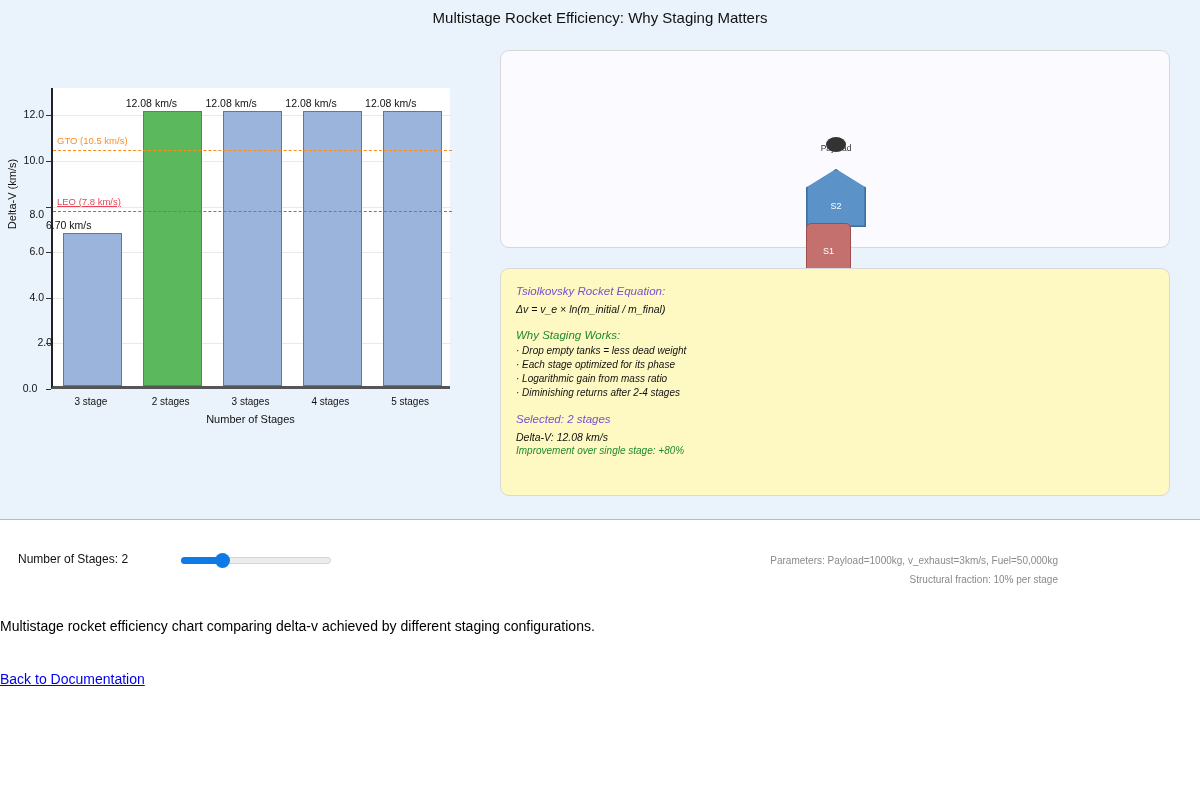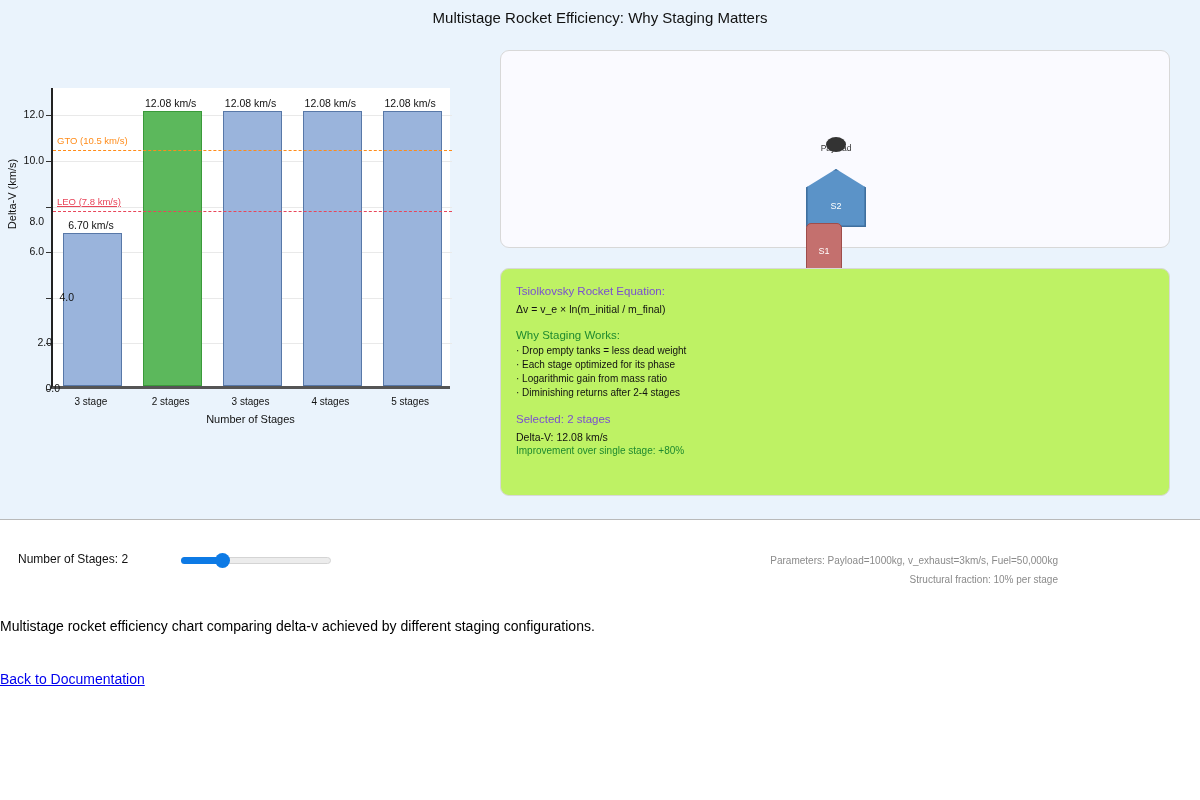--- a/index.html
+++ b/index.html
@@ -35,21 +35,21 @@
     position:absolute; right:0; width:44px; text-align:right;
     font-size:10.5px; color:#111;
   }
   .ytick-mark { position:absolute; left:46px; width:5px; height:1px; background:#333; }
   .bar {
     position:absolute; bottom:0; box-sizing:border-box;
     border:1.3px solid #5878a8; background:#9ab4dc;
   }
   .bar.highlight { background:#5cb85c; border-color:#3a9a3a; }
   .bar-label {
-    position:absolute; text-align:center; font-size:10.5px; color:#111; white-space:nowrap;
+    position:absolute; font-size:10.5px; color:#111; white-space:nowrap;
   }
   .xtick-label {
     position:absolute; text-align:center; font-size:10px; color:#111; white-space:nowrap;
   }
   .ref-line { position:absolute; left:0; width:399px; height:0; border-top:1.4px dashed; }
   .ref-label { position:absolute; font-size:9.5px; white-space:nowrap; }
   #ylabel {
     position:absolute; left:-48px; top:148px; width:120px; text-align:center;
     font-size:11px; color:#111;
     transform:rotate(-90deg); transform-origin:center center;
@@ -80,21 +80,21 @@
   .stage { position:absolute; box-sizing:border-box; }
   .stage-body {
     position:absolute; left:0; top:0; width:100%; height:100%;
     box-sizing:border-box; border-radius:5px;
   }
   .stage-label {
     position:absolute; left:0; width:100%; text-align:center;
     font-size:9px; color:#fff;
   }
 
-  #info-panel { left:500px; top:268px; width:670px; height:228px; background:#bef264; }
+  #info-panel { left:500px; top:268px; width:670px; height:228px; background:#fef9c3;font-style:italic; }
   #info-inner { position:absolute; left:15px; top:16px; right:14px; }
   .h-purple { font-size:11.5px; color:#7a4fd0; margin:0 0 6px 0; }
   .h-green  { font-size:11.5px; color:#1f8a2f; margin:0 0 4px 0; }
   .body-line { font-size:10.5px; color:#111; margin:0 0 2px 0; }
   .bullet { font-size:10px; color:#111; margin:0 0 3px 0; }
   .gap { height:12px; }
   .improve { font-size:10px; color:#1f8a2f; margin:0; }
 
   
   #controls { position:absolute; left:0; top:521px; width:1076px; height:84px; background:#fff; }
@@ -148,29 +148,29 @@
         <div class="bar" style="left: 10.374px; width: 59.052px; height: 152.78px;"></div>
         <div class="bar highlight" style="left: 90.174px; width: 59.052px; height: 275.461px;"></div>
         <div class="bar" style="left: 169.974px; width: 59.052px; height: 275.461px;"></div>
         <div class="bar" style="left: 249.774px; width: 59.052px; height: 275.461px;"></div>
         <div class="bar" style="left: 329.574px; width: 59.052px; height: 275.461px;"></div>
         <div class="ref-line" style="top: 61.5682px; border-top-color: rgb(255, 140, 26);"></div>
         <div class="ref-line" style="top: 123.136px; border-top-color: rgb(232, 70, 90);"></div>
       </div>
     <div id="ylabel">Delta-V (km/s)</div>
     <div id="xlabel">Number of Stages</div>
-  <div class="ytick-label" style="left: 0px; width: 60px; top: 342px;">0.0</div>
+  <div class="ytick-label" style="left: 0px; width: 60px; top: 342px; text-align: center;">0.0</div>
       <div class="ytick-mark" style="top: 349px;"></div>
       <div class="ytick-label" style="left: 0px; width: 52px; top: 296.394px;">2.0</div>
       <div class="ytick-mark" style="top: 303.394px;"></div>
-      <div class="ytick-label" style="left: 0px; width: 44px; top: 250.788px; padding-left: 30px;">4.0</div>
+      <div class="ytick-label" style="left: 0px; width: 44px; top: 250.788px;">4.0</div>
       <div class="ytick-mark" style="top: 257.788px;"></div>
       <div class="ytick-label" style="left: 0px; width: 44px; top: 205.182px;">6.0</div>
       <div class="ytick-mark" style="top: 212.182px;"></div>
-      <div class="ytick-label" style="left: 0px; width: 44px; top: 175px;">8.0</div>
+      <div class="ytick-label" style="left: 0px; width: 44px; top: 168px;">8.0</div>
       <div class="ytick-mark" style="top: 166.576px;"></div>
       <div class="ytick-label" style="left: 0px; width: 44px; top: 113.97px;">10.0</div>
       <div class="ytick-mark" style="top: 120.97px;"></div>
       <div class="ytick-label" style="left: 0px; width: 44px; top: 68.3636px;">12.0</div>
       <div class="ytick-mark" style="top: 75.3636px;"></div>
       <div class="bar-label" style="left: 45.9px; width: 90px; top: 179.22px;">6.70 km/s</div>
       <div class="xtick-label" style="left: 45.9px; width: 90px; top: 356px;">3 stage</div>
       <div class="bar-label" style="left: 125.7px; width: 90px; top: 56.5394px;">12.08 km/s</div>
       <div class="xtick-label" style="left: 125.7px; width: 90px; top: 356px;">2 stages</div>
       <div class="bar-label" style="left: 205.5px; width: 90px; top: 56.5394px;">12.08 km/s</div>
@@ -184,21 +184,21 @@
     </div>
 
   <div class="rpanel" id="rocket-panel">
     <div id="payload-label">Payload</div>
     <div id="payload-dot"></div>
     <div id="rocket-stages">
         <div class="stage" style="left: 305px; top: 118px; width: 60px; height: 58px;">
           <div class="stage-body" style="background: rgb(91, 147, 200); border: none; border-radius: 0px; clip-path: polygon(0% 32%, 50% 0%, 100% 32%, 100% 100%, 0% 100%); box-shadow: rgb(63, 111, 158) 0px 0px 0px 1.6px inset;"></div>
           <div class="stage-label" style="top: 32.48px;">S2</div>
         </div>
-        <div class="stage" style="left: 305px; top: 172px; width: 36px; height: 52px;">
+        <div class="stage" style="left: 305px; top: 172px; width: 45px; height: 52px;">
           <div class="stage-body" style="background: rgb(196, 112, 110); border: 1.6px solid rgb(158, 77, 75);"></div>
           <div class="stage-label" style="top: 23.4px;">S1</div>
         </div>
       </div>
   </div>
 
   <div class="rpanel" id="info-panel">
     <div id="info-inner">
       <div class="h-purple">Tsiolkovsky Rocket Equation:</div>
       <div class="body-line">Δv = v_e × ln(m_initial / m_final)</div>

